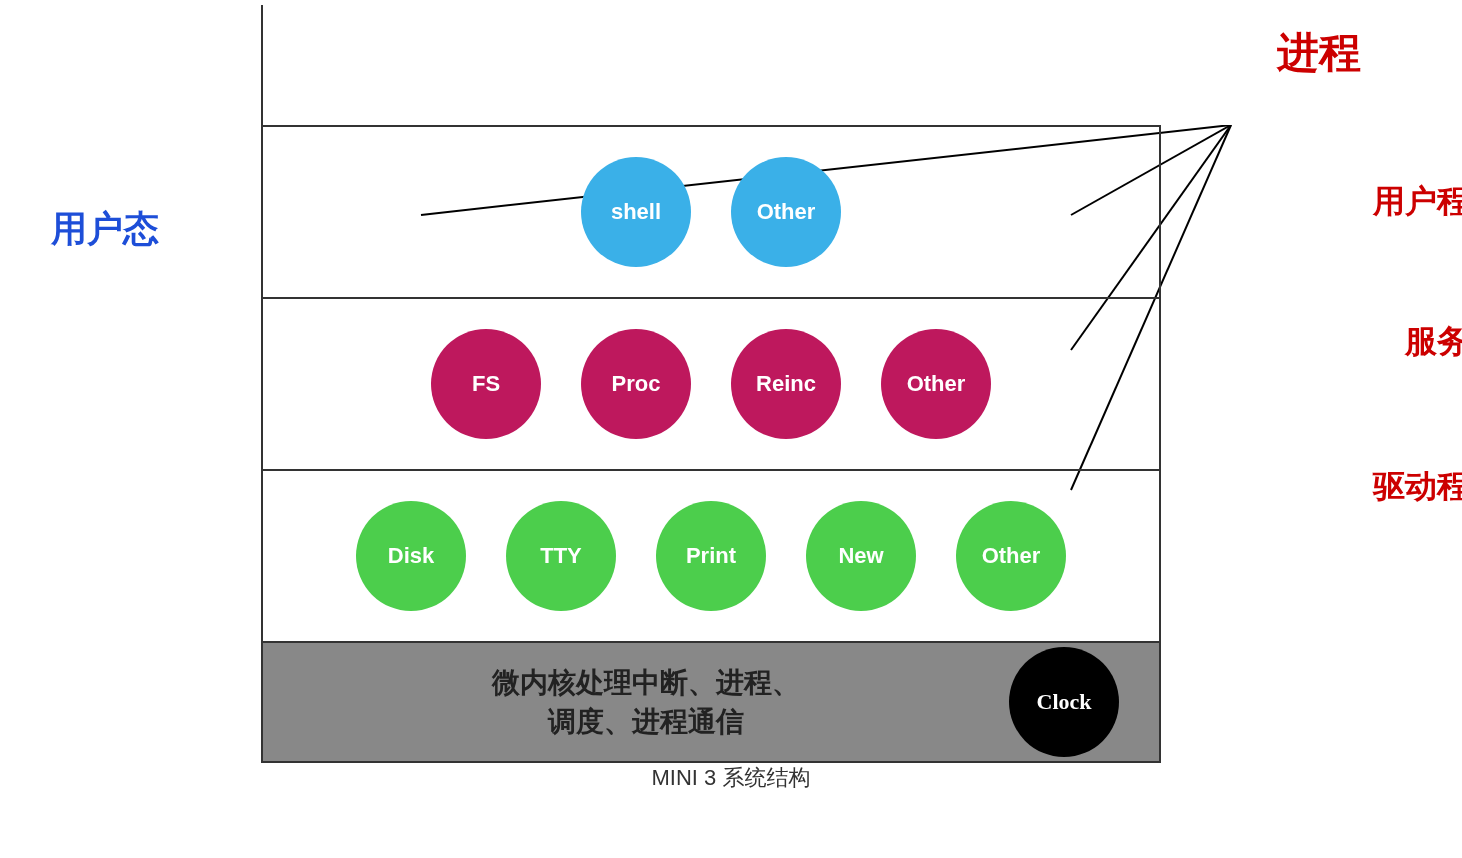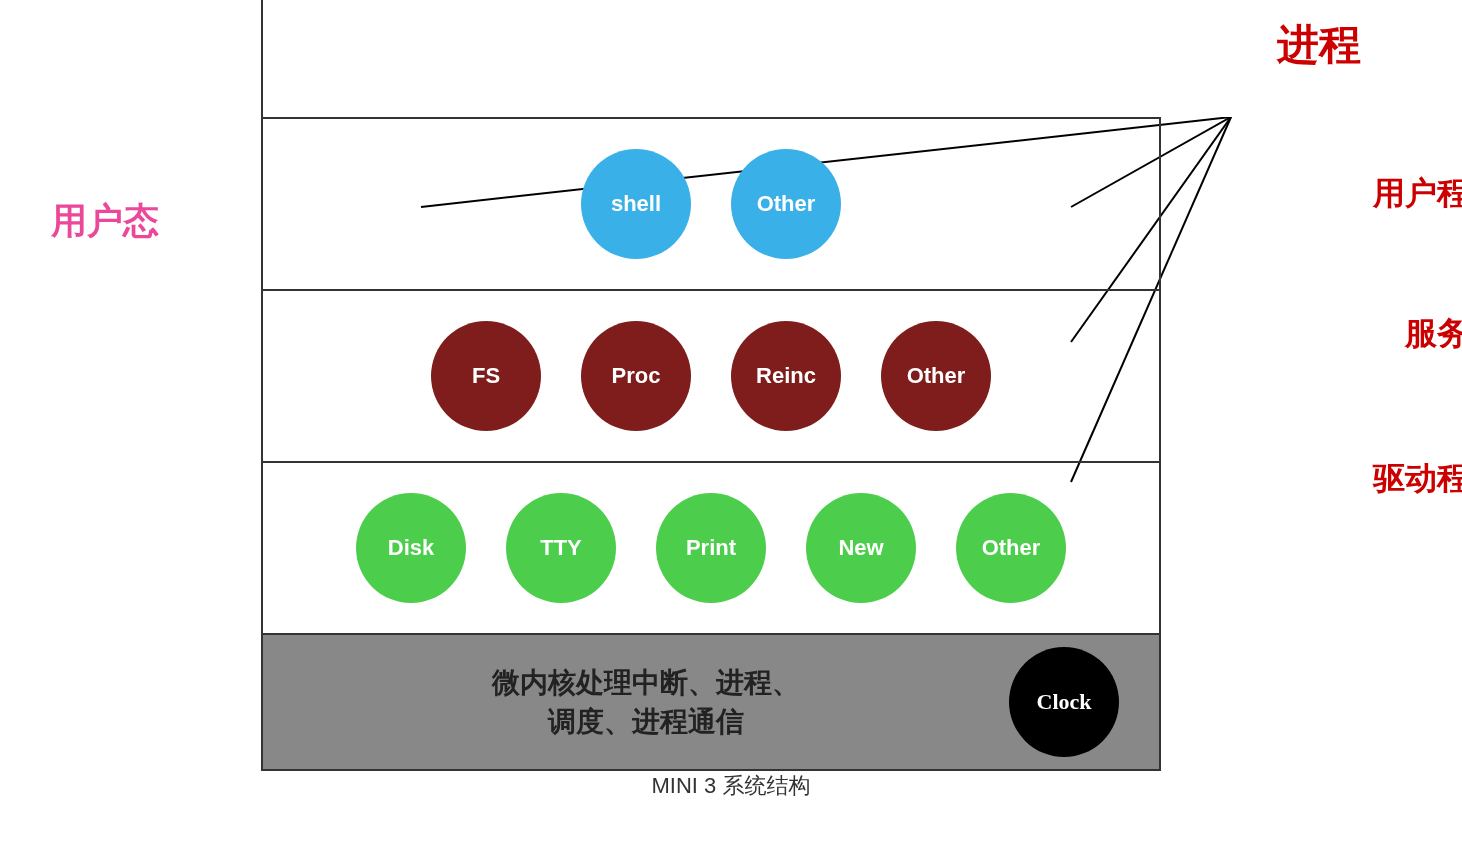--- a/index.html
+++ b/index.html
@@ -26,21 +26,21 @@
       width: 1100px;
       margin-top: 60px;
     }
     
     .label-user-mode {
       position: absolute;
       left: -130px;
       top: 80px;
       font-size: 36px;
       font-weight: bold;
-      color: #ec4899;
+      color: #1d4ed8;
       writing-mode: horizontal-tb;
     }
     
     .label-right {
       position: absolute;
       right: -220px;
       font-size: 32px;
       font-weight: bold;
       color: #cc0000;
     }
@@ -72,21 +72,21 @@
     }
     .layer-row:last-child {
       border-bottom: none;
     }
     
     .microkernel-row {
       background: #888;
       display: flex;
       align-items: center;
       justify-content: space-between;
-      padding: 12px 40px;
+      padding: 4px 40px;
       gap: 20px;
     }
     .microkernel-text {
       font-size: 28px;
       font-weight: bold;
       color: #222;
       text-align: center;
       line-height: 1.4;
       flex: 1;
     }
@@ -100,21 +100,21 @@
       border-radius: 50%;
       display: flex;
       align-items: center;
       justify-content: center;
       font-size: 22px;
       font-weight: bold;
       color: #fff;
       flex-shrink: 0;
     }
     .circle-blue { background: #3ab0e8; width: 110px; height: 110px; }
-    .circle-pink { background: #7f1d1d; width: 110px; height: 110px; }
+    .circle-pink { background: #be185d; width: 110px; height: 110px; }
     .circle-green { background: #4cce4c; width: 110px; height: 110px; }
     .circle-orange { background: #000000; width: 110px; height: 110px; font-family: Liberation Serif, serif; }
 
     
     .arrow-svg {
       position: absolute;
       top: 0; left: 0;
       pointer-events: none;
     }
     

